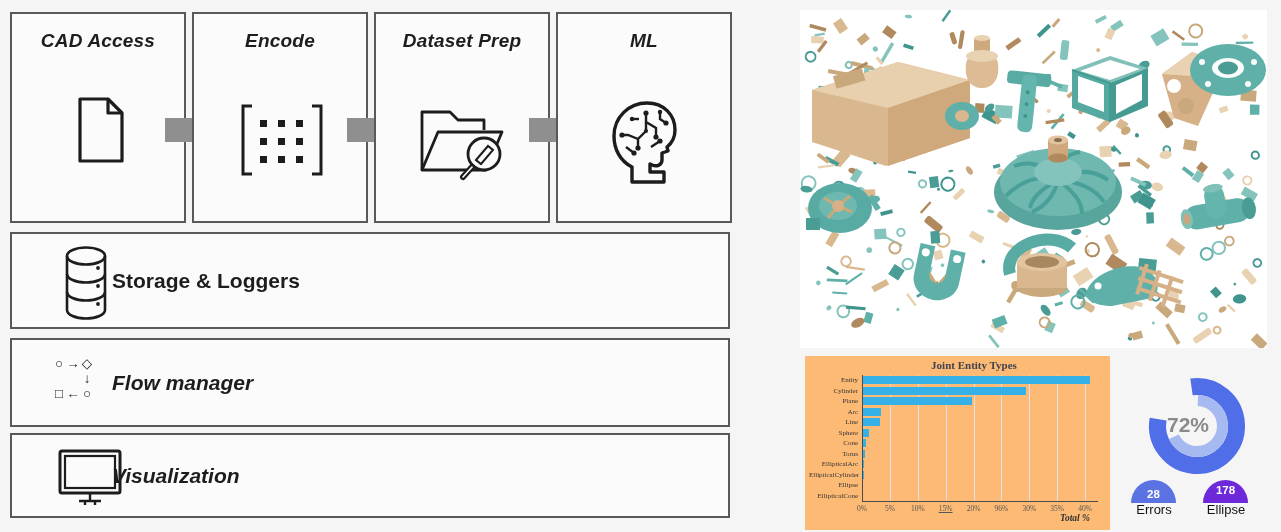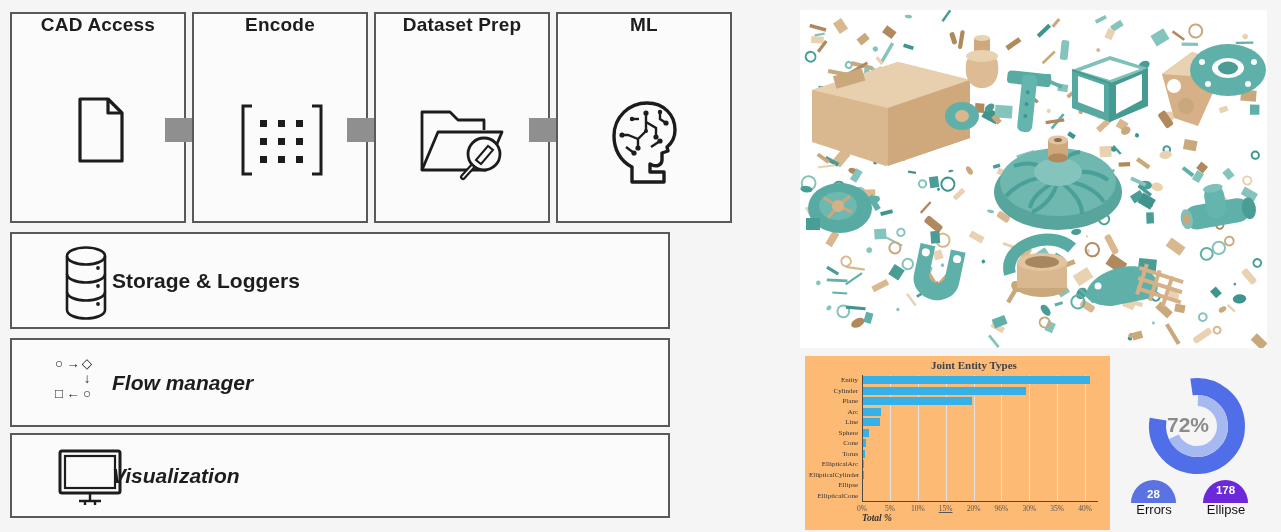--- a/index.html
+++ b/index.html
@@ -1,50 +1,50 @@
 <!DOCTYPE html>
 <html><head>
 <meta charset="utf-8">
 <style>
   html,body{margin:0;padding:0;}
   body{width:1281px;height:532px;background:#f5f5f6;font-family:"Liberation Sans",sans-serif;overflow:hidden;}
   #page{position:relative;width:1281px;height:532px;background:#f5f5f6;}
 
   
   .step-box{position:absolute;top:12px;width:176px;height:211px;background:#fbfbfb;border:2px solid #58595b;box-sizing:border-box;}
-  .step-title{text-align:center;font-size:19px;font-weight:bold;color:#1d1d1f;letter-spacing:.2px;}
+  .step-title{margin-top:16px;text-align:center;font-size:19px;font-weight:bold;font-style:italic;color:#1d1d1f;letter-spacing:.2px;}
   .step-icon{position:absolute;}
 
   
   .arrow{position:absolute;top:108px;width:48px;height:44px;}
   .arrow .shaft{position:absolute;left:0;top:10px;width:28px;height:24px;background:#8f8f8f;}
   .arrow .head{position:absolute;left:28px;top:0;width:0;height:0;border-top:22px solid transparent;border-bottom:22px solid transparent;border-left:20px solid #8f8f8f;}
 
   
-  .service-box{position:absolute;left:10px;width:660px;background:#fbfbfb;border:2px solid #58595b;box-sizing:border-box;}
+  .service-box{position:absolute;left:10px;width:720px;background:#fbfbfb;border:2px solid #58595b;box-sizing:border-box;}
   .service-label{position:absolute;left:100px;top:0;height:100%;display:flex;align-items:center;font-size:21px;font-weight:bold;font-style:italic;color:#1d1d1f;}
   .service-label.upright{font-style:normal;}
   .service-icon{position:absolute;}
   .flow-grid{display:grid;grid-template-columns:repeat(3,14px);grid-auto-rows:15px;font-size:13.5px;line-height:15px;color:#222;text-align:center;}
 
   
   #collage{position:absolute;left:800px;top:10px;}
 
   
   #bar-panel{position:absolute;left:805px;top:356px;width:305px;height:174px;background:#fdba74;font-family:"Liberation Serif",serif;}
   #bar-title{position:absolute;left:45px;top:3px;width:248px;text-align:center;font-size:11px;font-weight:bold;color:#3d4351;}
   #bar-plot{position:absolute;left:57px;top:19px;width:228px;height:126px;}
   .gridline{position:absolute;top:0;width:1px;height:126px;background:#e2e2e4;}
   #bar-yaxis{position:absolute;left:57px;top:19px;width:1px;height:126px;background:#4a4a4a;}
   #bar-xaxis{position:absolute;left:57px;top:145px;width:236px;height:1px;background:#4a4a4a;}
   .bar{position:absolute;left:0;height:8px;}
   .bar-label{position:absolute;right:4px;width:49px;text-align:right;font-size:7px;line-height:10.5px;color:#333;white-space:nowrap;}
   #bar-labels{position:absolute;left:4px;top:19px;width:53px;height:126px;}
   .tick-label{position:absolute;top:148px;width:28px;text-align:center;font-size:7.5px;color:#555;}
-  #bar-xlabel{position:absolute;left:57px;top:157px;width:228px;text-align:left;font-size:9.5px;font-style:italic;font-weight:bold;color:#333;}
+  #bar-xlabel{position:absolute;left:57px;top:157px;width:228px;text-align:right;font-size:9.5px;font-style:italic;font-weight:bold;color:#333;}
 
   
   #donut-svg{position:absolute;left:1138px;top:371px;}
   #donut-label{position:absolute;left:1146px;top:413px;width:84px;text-align:center;font-size:21px;font-weight:bold;color:#8b8b8b;}
   .badge-dome{position:absolute;top:480px;width:45px;height:23px;border-radius:50% 50% 0 0 / 100% 100% 0 0;display:flex;align-items:flex-end;justify-content:center;}
   .badge-value{color:#fff;font-size:11.5px;font-weight:bold;padding-bottom:3px;}
   .badge-label{position:absolute;top:502px;width:90px;text-align:center;font-size:13px;color:#141414;}
   svg{display:block;}
 </style>
 </head>

